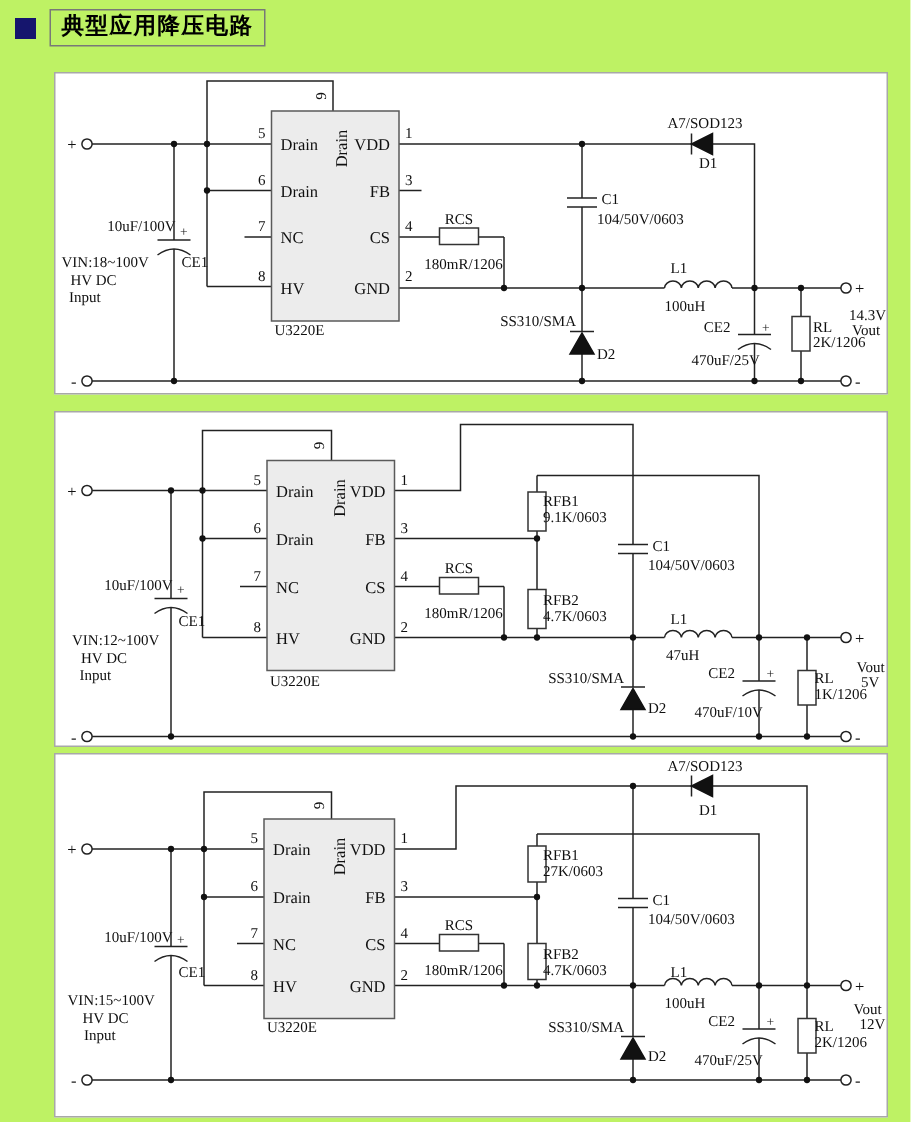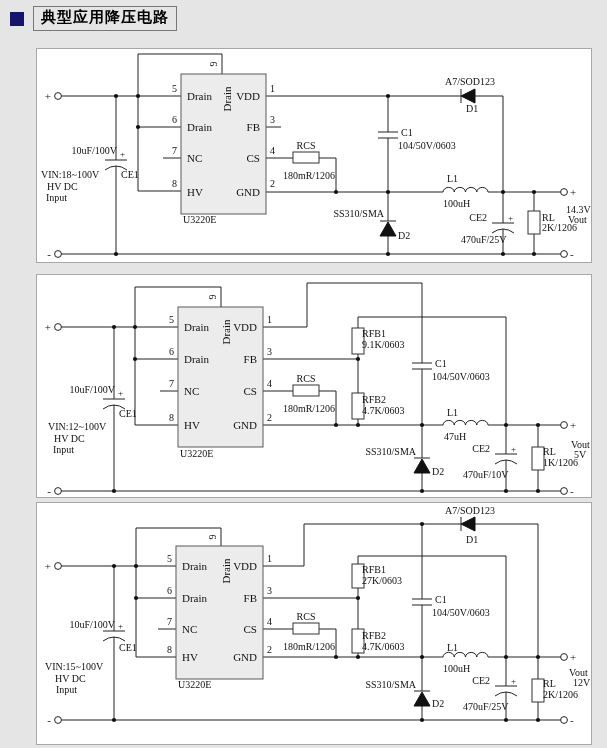--- a/index.html
+++ b/index.html
@@ -1,16 +1,16 @@
 <!DOCTYPE html>
 <html><head>
 <meta charset="utf-8">
 <style>
   html,body{margin:0;padding:0;background:#fff}
-  #page{position:relative;width:607px;height:748px;background:#e5e5e5;overflow:hidden;
+  #page{position:relative;width:607px;height:748px;background:#bef264;overflow:hidden;
         font-family:"Liberation Serif",serif}
   #titlebar{position:absolute;top:6px;left:10px;display:flex;align-items:center}
   #bullet{width:14px;height:14px;background:#15156d;margin-right:9px}
   #titlebox{border:1px solid #787878;padding:1px 7px 3px 7px;font-weight:bold;
             font-size:15px;letter-spacing:1px;color:#000;
             font-family:"Liberation Sans",sans-serif}
   .cbox{position:absolute;left:36px;width:556px;border:1px solid #a8a8a8;
         background:#fff;box-sizing:border-box}
   #box1{top:48px;height:215px}
   #box2{top:274px;height:224px}

